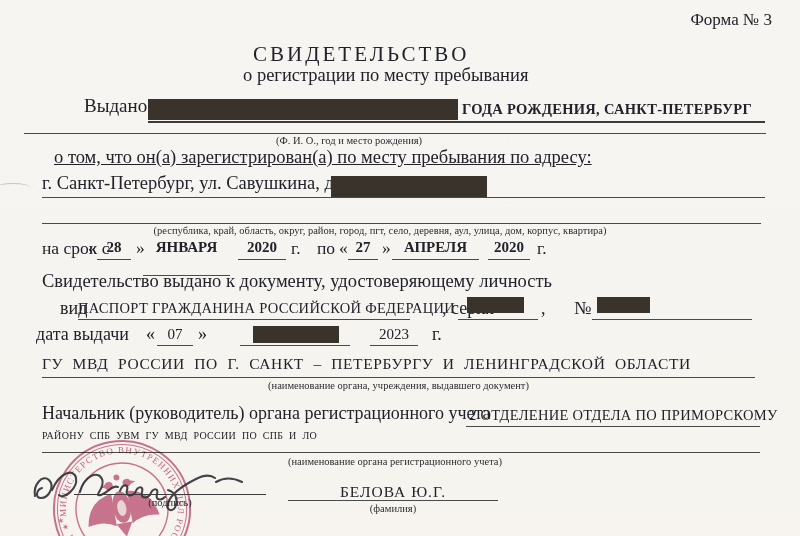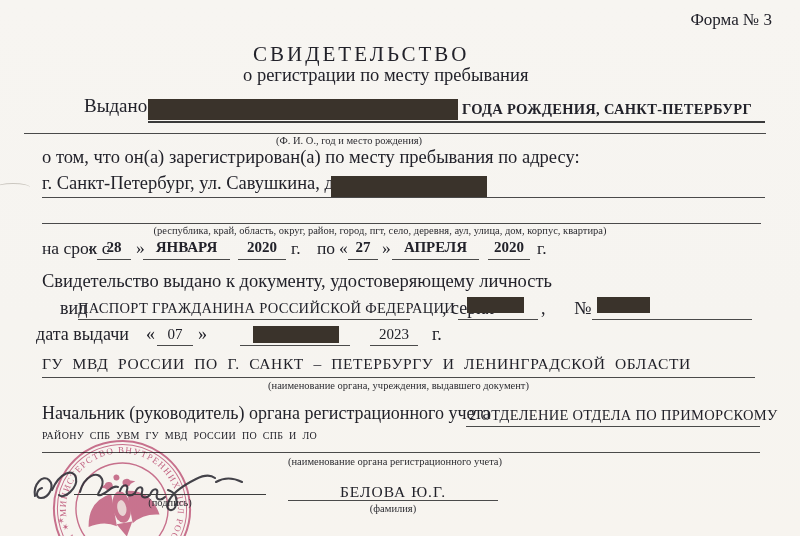--- a/index.html
+++ b/index.html
@@ -30,33 +30,33 @@
   <div class="abs" style="left:243px;top:65px;font-size:18.5px;">о регистрации по месту пребывания</div>
 
   <div class="abs base" style="left:84px;top:95px;font-size:19px;">Выдано</div>
   <div class="abs redact" style="left:148px;top:99px;width:310px;height:21px;"></div>
   <div class="abs b caps-val" style="left:462px;top:101px;">ГОДА РОЖДЕНИЯ, САНКТ-ПЕТЕРБУРГ</div>
   <div class="abs uline-dark" style="left:148px;top:121px;width:617px;"></div>
 
   <div class="abs uline" style="left:24px;top:133px;width:742px;"></div>
   <div class="abs cap" style="left:24px;top:135px;width:650px;">(Ф. И. О., год и место рождения)</div>
 
-  <div class="abs base" style="left:42px;top:147px;">о том, что он(а) зарегистрирован(а) по месту пребывания по адресу:</div>
+  <div class="abs base" style="left:54px;top:147px;text-decoration:underline;">о том, что он(а) зарегистрирован(а) по месту пребывания по адресу:</div>
   <div class="abs base" style="left:42px;top:173px;">г. Санкт-Петербург, ул. Савушкина, дом</div>
   <div class="abs redact" style="left:331px;top:176px;width:156px;height:21px;"></div>
   <div class="abs uline" style="left:42px;top:197px;width:723px;"></div>
   <div class="abs uline" style="left:42px;top:223px;width:719px;"></div>
   <div class="abs cap" style="left:30px;top:225px;width:700px;">(республика, край, область, округ, район, город, пгт, село, деревня, аул, улица, дом, корпус, квартира)</div>
 
   <div class="abs" style="left:0;top:238px;height:26px;width:800px;font-size:17.5px;">
     <span class="abs" style="left:42px;">на срок с</span>
     <span class="abs" style="left:88px;">«</span>
     <div class="abs slot b" style="left:97px;top:1px;width:34px;font-size:15px;padding-bottom:3px;">28</div>
     <span class="abs" style="left:136px;">»</span>
-    <div class="abs slot b" style="left:143px;top:1px;width:87px;font-size:15px;padding-bottom:3px;">ЯНВАРЯ</div>
+    <div class="abs slot b" style="left:143px;top:1px;width:87px;font-size:15px;padding-bottom:19px;">ЯНВАРЯ</div>
     <div class="abs slot b" style="left:238px;top:1px;width:48px;font-size:15px;padding-bottom:3px;">2020</div>
     <span class="abs" style="left:291px;">г.</span>
     <span class="abs" style="left:317px;">по</span>
     <span class="abs" style="left:339px;">«</span>
     <div class="abs slot b" style="left:348px;top:1px;width:30px;font-size:15px;padding-bottom:3px;">27</div>
     <span class="abs" style="left:382px;">»</span>
     <div class="abs slot b" style="left:392px;top:1px;width:87px;font-size:15px;padding-bottom:3px;">АПРЕЛЯ</div>
     <div class="abs slot b" style="left:488px;top:1px;width:42px;font-size:15px;padding-bottom:3px;">2020</div>
     <span class="abs" style="left:537px;">г.</span>
   </div>

